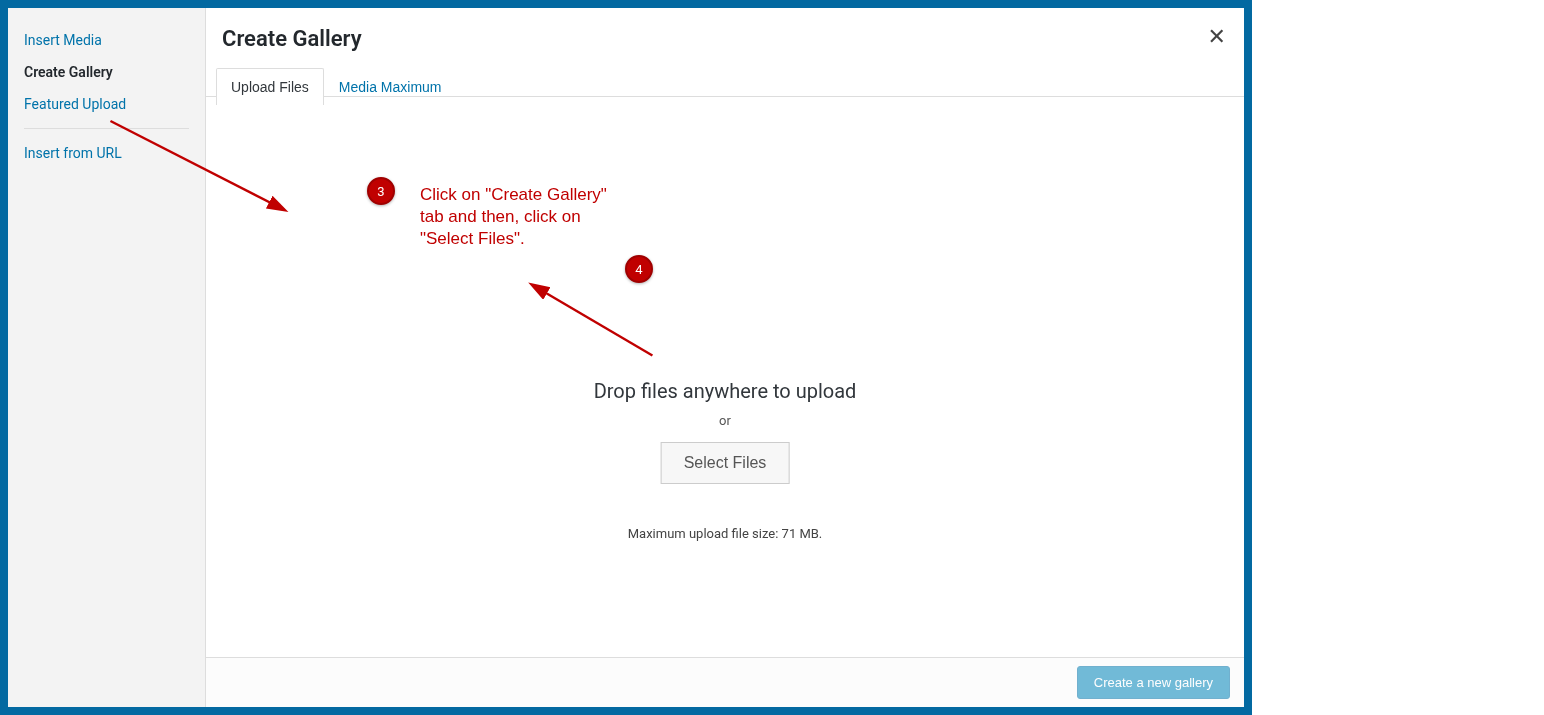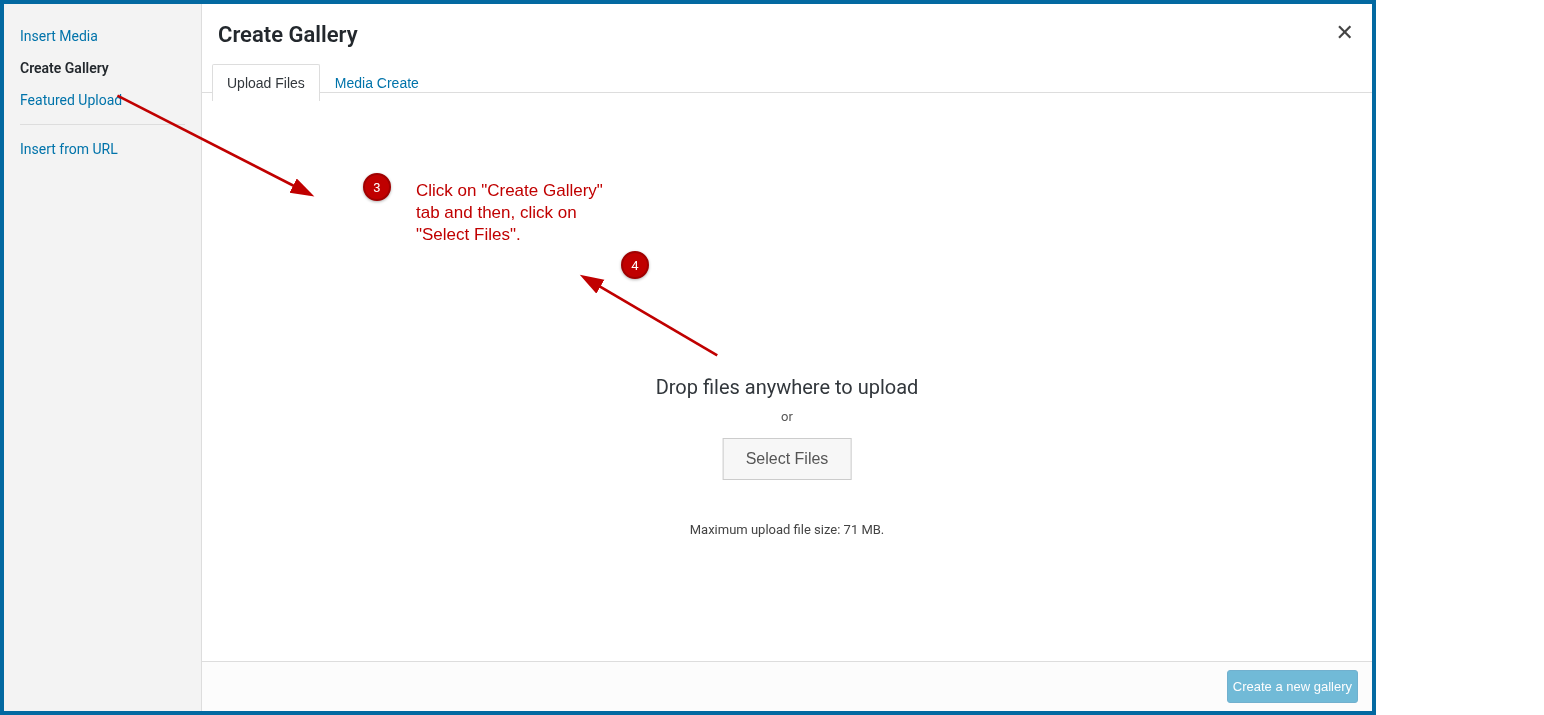--- a/index.html
+++ b/index.html
@@ -1,17 +1,17 @@
 <!DOCTYPE html>
 <html><head>
 <meta charset="utf-8">
 <style>
   * { box-sizing: border-box; margin: 0; padding: 0; }
   html, body { width: 1544px; height: 715px; font-family: -apple-system, BlinkMacSystemFont, "Segoe UI", Roboto, "Helvetica Neue", Arial, sans-serif; color: #32373c; background: #fff; }
-  .frame { width: 1376px; height: 715px; border: 4px solid #0369a1; position: relative; overflow: hidden; }
+  .frame { width: 1252px; height: 715px; border: 8px solid #0369a1; position: relative; overflow: hidden; }
   .modal { position: absolute; inset: 0; display: flex; background: #fcfcfc; }
   
   .sidebar { width: 198px; min-width: 198px; background: #f3f3f3; border-right: 1px solid #ddd; padding: 16px 16px 0 16px; }
   .side-item { display: block; padding: 8px 0; font-size: 14px; color: #0073aa; cursor: pointer; }
   .side-item.active { color: #23282d; font-weight: 600; }
   .side-sep { border: none; border-top: 1px solid #ddd; margin: 8px 0; }
   
   .main { flex: 1; display: flex; flex-direction: column; background: #fff; position: relative; }
   .title-bar { padding: 18px 16px 8px 16px; }
   .title-bar h1 { font-size: 22px; font-weight: 600; color: #23282d; }
@@ -19,21 +19,21 @@
   .tabs { display: flex; border-bottom: 1px solid #ddd; padding-left: 10px; }
   .tab { padding: 10px 14px; font-size: 14px; color: #0073aa; border: 1px solid transparent; border-bottom: none; cursor: pointer; position: relative; top: 9px; background: transparent; }
   .tab.active { color: #32373c; border-color: #ddd; background: #fff; border-top-left-radius: 2px; border-top-right-radius: 2px; }
   .content { flex: 1; position: relative; }
   .drop-area { position: absolute; left: 50%; top: 282px; transform: translateX(-50%); text-align: center; }
   .drop-title { font-size: 20px; color: #32373c; font-weight: 400; }
   .drop-or { font-size: 13px; color: #555; margin-top: 10px; }
   .select-btn { margin-top: 14px; padding: 11px 22px; font-size: 16px; background: #f7f7f7; border: 1px solid #ccc; cursor: pointer; color: #555; }
   .max-note { margin-top: 42px; font-size: 13px; color: #444; }
   .footer { height: 50px; border-top: 1px solid #ddd; display: flex; align-items: center; justify-content: flex-end; padding: 0 14px; background: #fcfcfc; }
-  .primary-btn { padding: 8px 5px; font-size: 13px; background: #0085ba; color: #fff; border: 1px solid #0073aa; border-radius: 3px; cursor: pointer; opacity: 0.55; }
+  .primary-btn { padding: 8px 16px; font-size: 13px; background: #0085ba; color: #fff; border: 1px solid #0073aa; border-radius: 3px; cursor: pointer; opacity: 0.55; }
   
   .anno { position: absolute; inset: 0; pointer-events: none; }
   .bubble { position: absolute; width: 28px; height: 28px; border-radius: 50%; background: #c00000; border: 2px solid #a00000; color: #fff; font-size: 13px; display: flex; align-items: center; justify-content: center; box-shadow: 0 1px 3px rgba(0,0,0,0.3); }
   .note-text { position: absolute; color: #c00000; font-family: Arial, sans-serif; font-size: 17px; line-height: 1.3; font-weight: 400; }
   svg.arrows { position: absolute; inset: 0; width: 100%; height: 100%; }
 </style>
 </head>
 <body>
 
 <div class="frame">
@@ -51,21 +51,21 @@
       <button class="close-x">
         <span>✕</span>
       </button>
 
       <div class="title-bar">
         <h1>Create Gallery</h1>
       </div>
 
       <div class="tabs">
         <button class="tab active">Upload Files</button>
-        <button class="tab">Media Create</button>
+        <button class="tab">Media Maximum</button>
       </div>
 
       <div class="content">
         <div class="drop-area">
           <div class="drop-title">Drop files anywhere to upload</div>
           <div class="drop-or">or</div>
           <button class="select-btn">Select Files</button>
           <div class="max-note">Maximum upload file size: 71 MB.</div>
         </div>
       </div>

